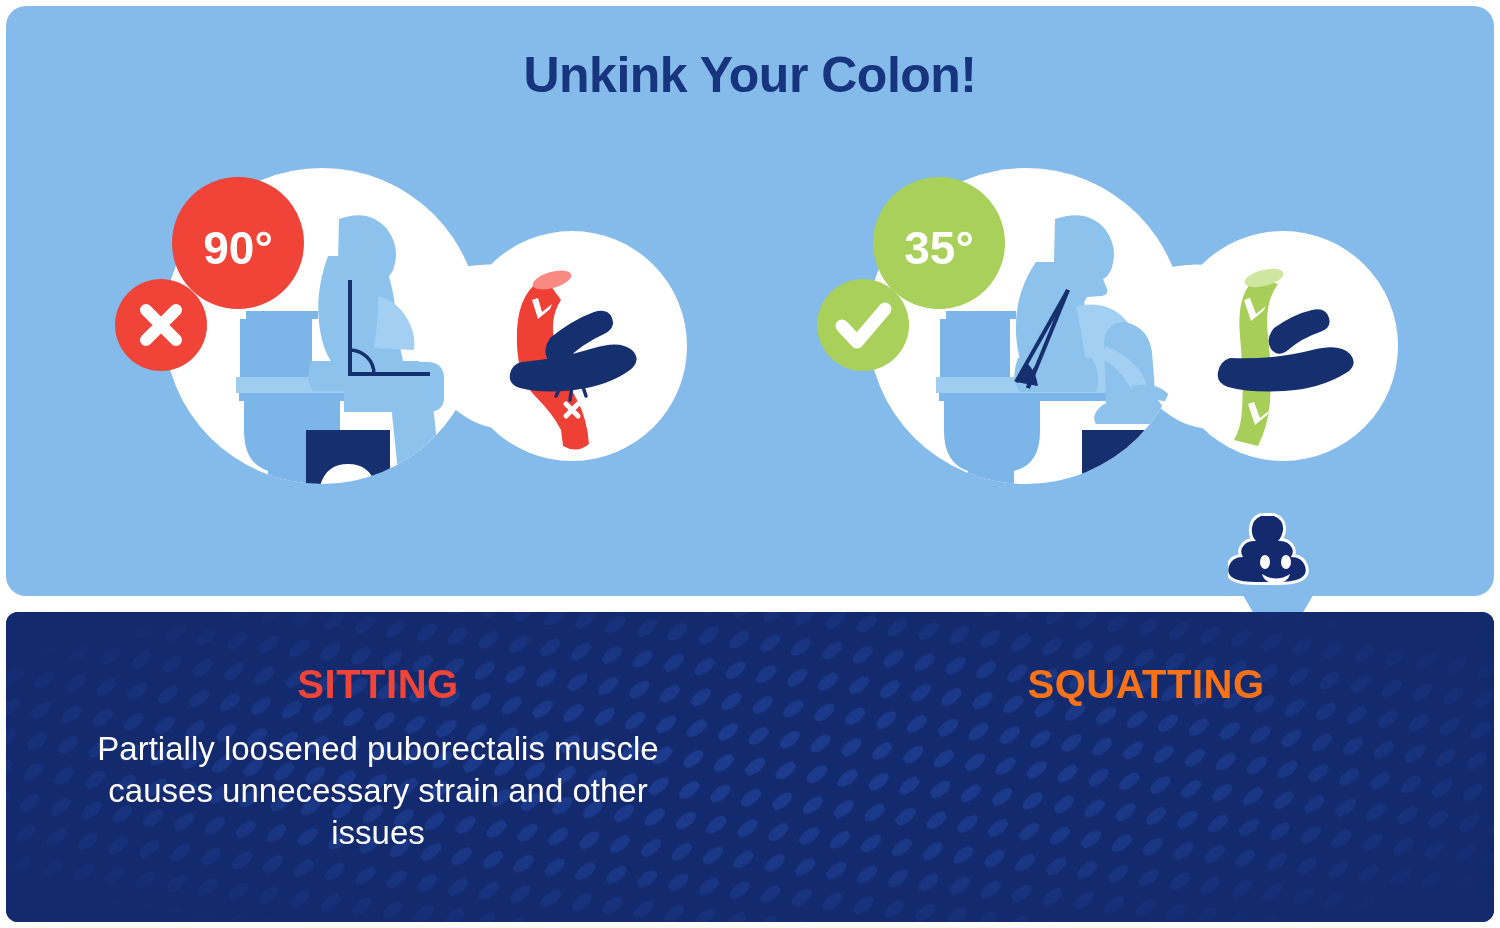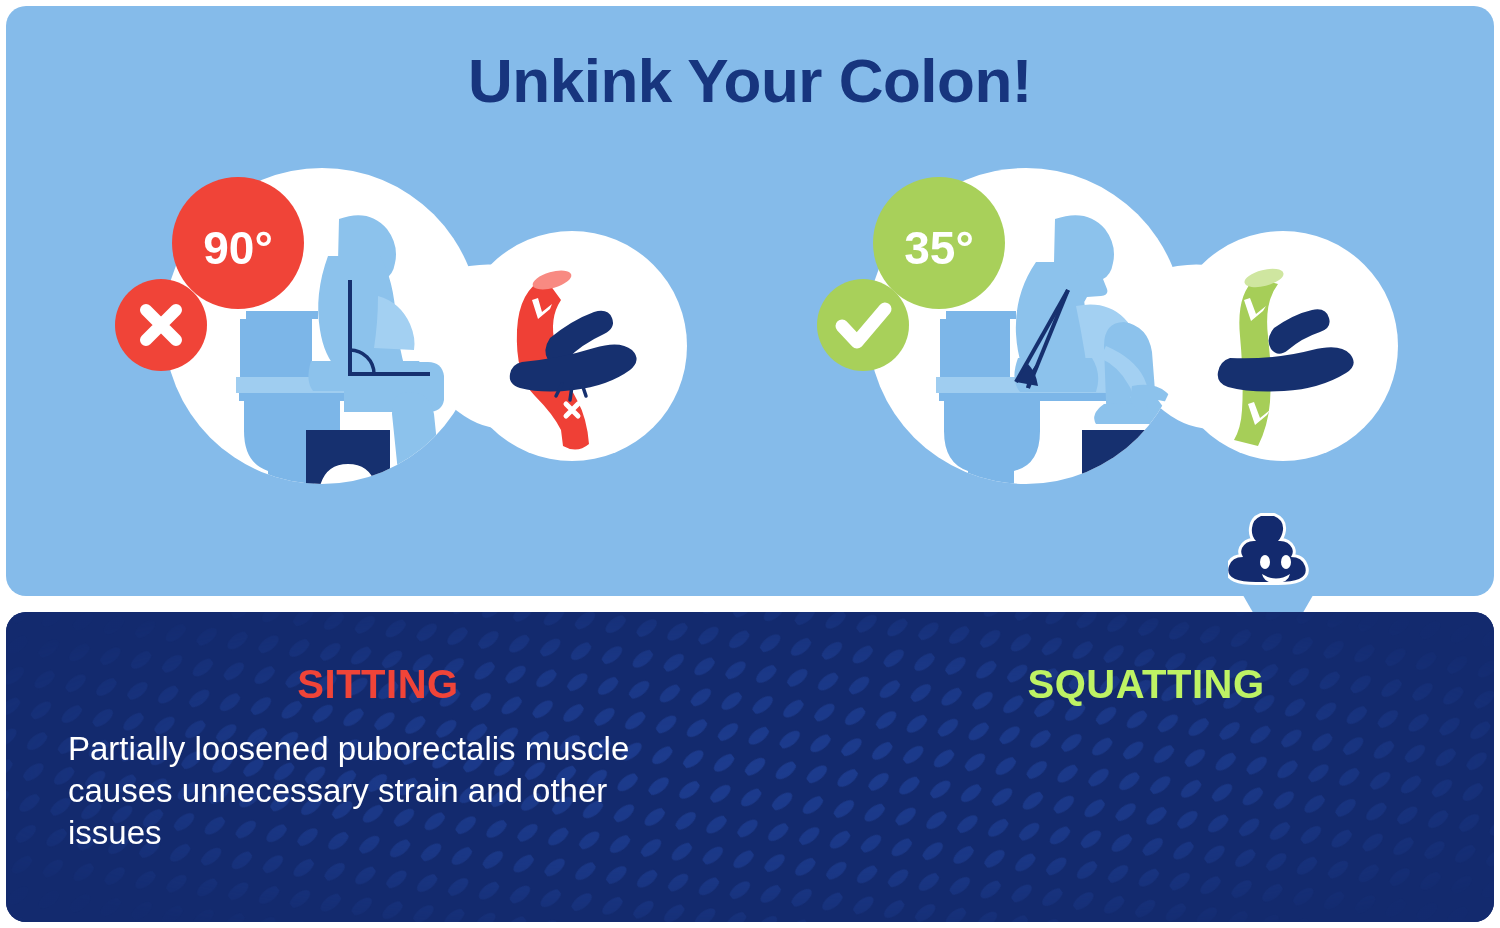--- a/index.html
+++ b/index.html
@@ -33,21 +33,21 @@
     border-radius: 20px;
     overflow: visible;
   }
 
   #title {
     position: absolute;
     left: 0;
     top: 44px;
     width: 100%;
     text-align: center;
-    font-size: 62px;
+    font-size: 50px;
     font-weight: bold;
     color: #17357e;
     letter-spacing: -0.5px;
     line-height: 1;
   }
 
   
   #illo {
     position: absolute;
     left: 0;
@@ -68,21 +68,21 @@
   }
 
   
   #bottom-panel {
     position: absolute;
     left: 6px;
     top: 612px;
     width: 1488px;
     height: 310px;
     background: #132a6e;
-    border-radius: 20px;
+    border-radius: 12px;
     overflow: hidden;
   }
   #dot-pattern {
     position: absolute;
     inset: 0;
     width: 100%;
     height: 100%;
   }
   #bottom-cols {
     position: absolute;
@@ -99,25 +99,26 @@
     box-sizing: border-box;
   }
   .col-heading {
     font-size: 40px;
     font-weight: bold;
     letter-spacing: 0.5px;
     line-height: 1;
     margin: 0 0 24px 0;
   }
   .heading-sitting { color: #f04438; }
-  .heading-squatting { color: #bef264; margin-left: 48px; }
+  .heading-squatting { color: #f97316; margin-left: 48px; }
   .col-body {
     color: #ffffff;
     font-size: 33px;
     line-height: 1.28;
+    text-align: center;
     max-width: 620px;
     font-weight: normal;
   }
 </style>
 </head>
 <body>
 
 <div id="page">
 
   <div id="top-panel">

